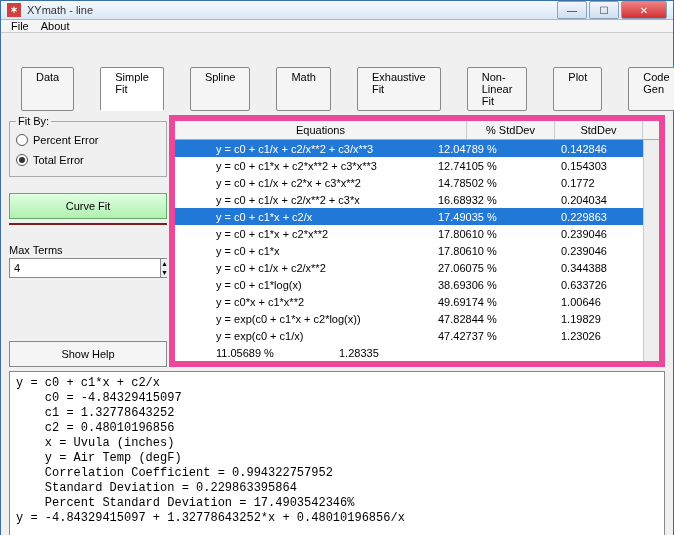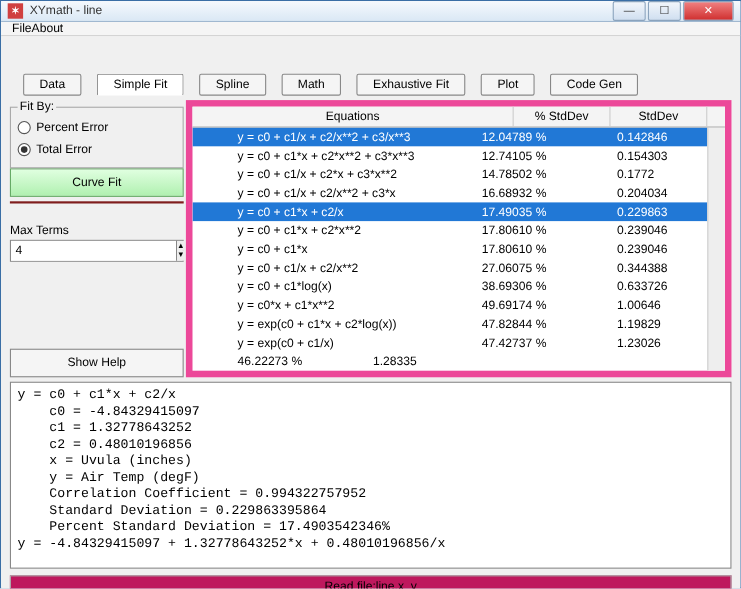--- a/index.html
+++ b/index.html
@@ -4,34 +4,34 @@
 <style>
 * { box-sizing: border-box; margin: 0; padding: 0; font-family: Tahoma, 'Segoe UI', sans-serif; font-size: 11px; }
 body { background: #dae5f0; width: 674px; height: 535px; overflow: hidden; }
 .window { width: 674px; height: 535px; background: #fff; border: 1px solid #3a6ea5; display: flex; flex-direction: column; }
 .titlebar { height: 28px; background: linear-gradient(#f5f9fd, #dae8f5); border-bottom: 1px solid #a0b8d0; display: flex; align-items: center; padding: 0 6px; }
 .titlebar-icon { width: 14px; height: 14px; background: #d04040; margin-right: 6px; display:flex; align-items:center; justify-content:center; color:#fff; font-size:9px; font-weight:bold;}
 .titlebar-title { flex: 1; color: #333; }
 .winbtns { display: flex; gap: 2px; }
 .winbtn { width: 30px; height: 18px; border: 1px solid #8aa3bd; background: linear-gradient(#f2f6fb,#d0dff0); border-radius: 2px; display:flex; align-items:center; justify-content:center; font-size:10px; color:#333; cursor:pointer;}
 .winbtn.close { background: linear-gradient(#f08080,#d03030); color:#fff; width:46px;}
-.menubar { height: 20px; display: flex; align-items: center; padding: 0 10px; background:#f5f5f5; border-bottom:1px solid #ccc;}
+.menubar { height: 20px; display: flex; align-items: center; gap: 12px; padding: 0 10px; background:#f5f5f5; border-bottom:1px solid #ccc;}
 .menubar span { cursor: pointer; }
 .content { flex:1; display:flex; flex-direction:column; padding: 6px 8px 2px 8px; background:#f0f0f0; gap:4px;}
-.tabs { display:flex; gap:14px; padding: 0 12px; margin-top: 28px; }
+.tabs { display:flex; gap:26px; padding: 0 12px; margin-top: 28px; }
 .tab { border:1px solid #888; padding:3px 14px; background:#f5f5f5; border-radius:2px; cursor:pointer; }
 .tab.active { background:#fff; border-bottom-color:#fff; }
 .mainrow { display:flex; gap:2px; height: 252px; }
 .leftpanel { width: 158px; display:flex; flex-direction:column; }
 .fitby { border:1px solid #aaa; padding:4px 6px 10px 6px; position:relative; margin-top:6px;}
 .fitby-title { position:absolute; top:-7px; left:6px; background:#f0f0f0; padding:0 2px; }
 .radio-row { display:flex; align-items:center; gap:5px; margin-top:8px; }
 .radio { width:12px; height:12px; border:1px solid #555; border-radius:50%; display:flex; align-items:center; justify-content:center; background:#fff;}
 .radio.checked::after { content:""; width:6px; height:6px; background:#333; border-radius:50%; }
-.curvefit-btn { margin-top:0; height:26px; background:linear-gradient(#e0ffe0,#b0f0b0); border:1px solid #6a6; display:flex; align-items:center; justify-content:center; cursor:pointer;}
+.curvefit-btn { margin-top:16px; height:26px; background:linear-gradient(#e0ffe0,#b0f0b0); border:1px solid #6a6; display:flex; align-items:center; justify-content:center; cursor:pointer;}
 .maxterms-lbl { margin-top:4px; border-top:2px solid #7f1d1d; padding-top:19px;}
 .spinbox { display:flex; border:1px solid #888; background:#fff; height:20px; margin-top:2px;}
 .spinbox input { flex:1; border:none; padding:0 4px; outline:none; }
 .spinbox .spinbtns { width:16px; display:flex; flex-direction:column; border-left:1px solid #888;}
 .spinbox .spinbtns div { flex:1; display:flex; align-items:center; justify-content:center; font-size:7px; background:#eee; cursor:pointer;}
 .showhelp-btn { margin-top:auto; height:26px; border:1px solid #888; background:#f5f5f5; display:flex; align-items:center; justify-content:center; cursor:pointer;}
 .tablewrap { flex:1; border:6px solid #ec4899; background:#fff; display:flex; flex-direction:column; }
 .thead { display:flex; border-bottom:1px solid #aaa; background:#f4f4f4; }
 .th { padding:3px 4px; border-right:1px solid #ccc; text-align:center;}
 .th.eq { flex:1; }
@@ -67,20 +67,21 @@
     <span>File</span>
     <span>About</span>
   </div>
   <div class="content">
     <div class="tabs">
       <div class="tab">Data</div>
       <div class="tab active">Simple Fit</div>
       <div class="tab">Spline</div>
       <div class="tab">Math</div>
       <div class="tab">Exhaustive Fit</div>
+      <div class="tab">Non-Linear Fit</div>
       <div class="tab">Plot</div>
       <div class="tab">Code Gen</div>
     </div>
     <div class="mainrow">
       <div class="leftpanel">
         <div class="fitby">
           <span class="fitby-title">Fit By:</span>
           <div class="radio-row">
             <span class="radio"></span>
             <span>Percent Error</span>
@@ -164,21 +165,21 @@
                 <div class="td eq">y = exp(c0 + c1*x + c2*log(x))</div>
                 <div class="td pd">47.82844 %</div>
                 <div class="td sd">1.19829</div>
               </div>
               <div class="trow">
                 <div class="td eq">y = exp(c0 + c1/x)</div>
                 <div class="td pd">47.42737 %</div>
                 <div class="td sd">1.23026</div>
               </div>
               <div class="trow">
-                <div class="td pd">46.22273 %</div>
+                <div class="td pd">11.05689 %</div>
                 <div class="td sd">1.28335</div>
               </div>
             </div>
           <div class="scrolltrack"></div>
         </div>
       </div>
     </div>
     <div class="output">y = c0 + c1*x + c2/x
     c0 = -4.84329415097
     c1 = 1.32778643252

